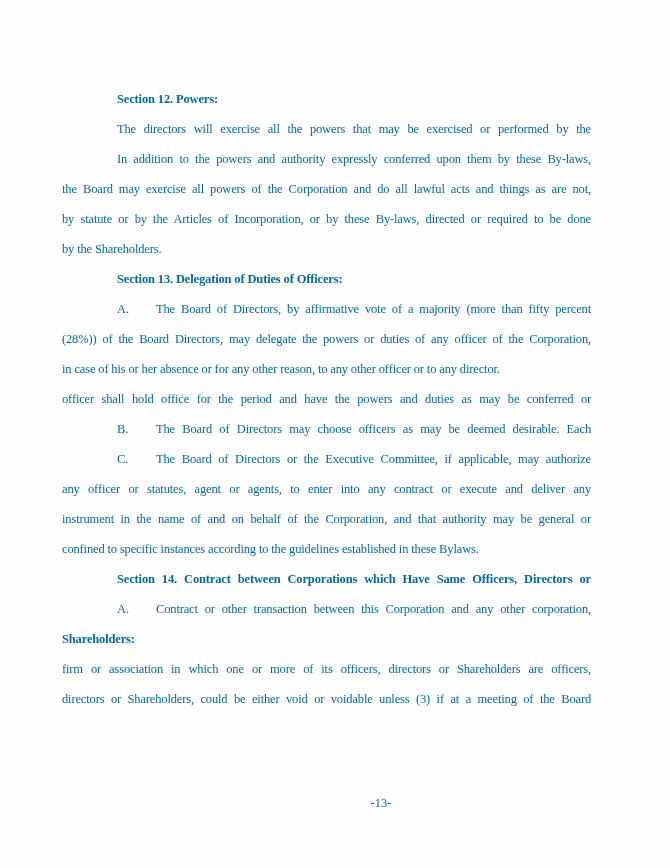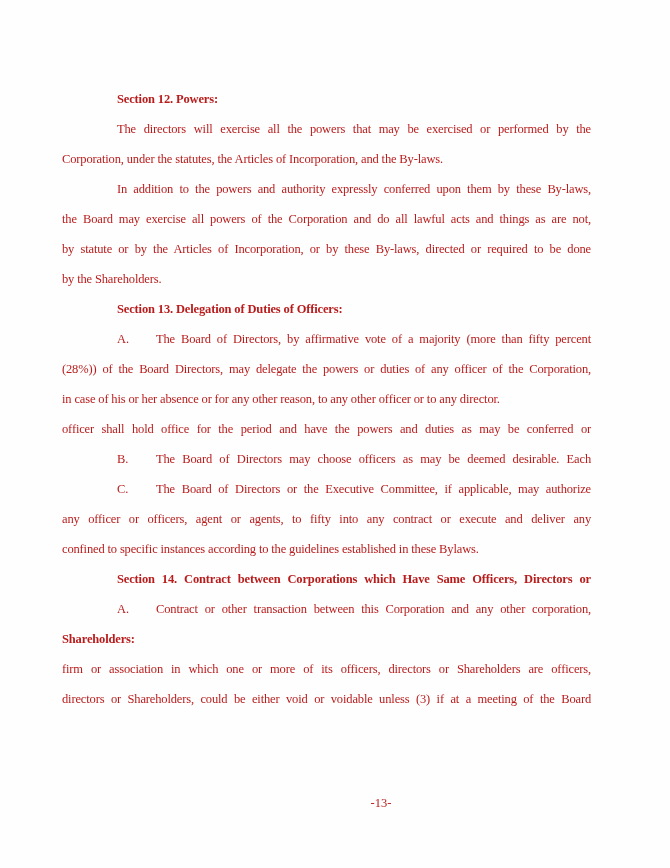--- a/index.html
+++ b/index.html
@@ -5,21 +5,21 @@
   html, body {
     margin: 0;
     padding: 0;
     background: #ffffff;
   }
   .page {
     position: relative;
     width: 670px;
     height: 868px;
     background: #fefefe;
-    color: #b91c1c;
+    color: #0369a1;
     font-family: "Liberation Serif", "DejaVu Serif", serif;
     overflow: hidden;
   }
   .doc {
     position: absolute;
     left: 62px;
     top: 84px;
     width: 529px;
   }
   .line {
@@ -56,33 +56,33 @@
     margin-left: 46px;
   }
 </style>
 </head>
 <body>
 
 <div class="page">
   <div class="doc">
       <div class="line indent bold">Section 12. Powers:</div>
       <div class="line justify indent">The directors will exercise all the powers that may be exercised or performed by the</div>
-      <div class="line">Corporation, under the statutes, the Articles of Incorporation, and the By-laws.</div>
       <div class="line justify indent">In addition to the powers and authority expressly conferred upon them by these By-laws,</div>
       <div class="line justify">the Board may exercise all powers of the Corporation and do all lawful acts and things as are not,</div>
       <div class="line justify">by statute or by the Articles of Incorporation, or by these By-laws, directed or required to be done</div>
       <div class="line">by the Shareholders.</div>
       <div class="line indent bold">Section 13. Delegation of Duties of Officers:</div>
       <div class="line justify indent"><span class="label">A.</span>The Board of Directors, by affirmative vote of a majority (more than fifty percent</div>
       <div class="line justify">(28%)) of the Board Directors, may delegate the powers or duties of any officer of the Corporation,</div>
       <div class="line">in case of his or her absence or for any other reason, to any other officer or to any director.</div>
       <div class="line justify">officer shall hold office for the period and have the powers and duties as may be conferred or</div>
       <div class="line justify indent"><span class="label">B.</span>The Board of Directors may choose officers as may be deemed desirable. Each</div>
       <div class="line justify indent"><span class="label">C.</span>The Board of Directors or the Executive Committee, if applicable, may authorize</div>
-      <div class="line justify">any officer or officers, agent or agents, to fifty into any contract or execute and deliver any</div>
+      <div class="line justify">any officer or statutes, agent or agents, to enter into any contract or execute and deliver any</div>
+      <div class="line justify">instrument in the name of and on behalf of the Corporation, and that authority may be general or</div>
       <div class="line">confined to specific instances according to the guidelines established in these Bylaws.</div>
       <div class="line justify indent bold">Section 14. Contract between Corporations which Have Same Officers, Directors or</div>
       <div class="line justify indent"><span class="label">A.</span>Contract or other transaction between this Corporation and any other corporation,</div>
       <div class="line bold">Shareholders:</div>
       <div class="line justify">firm or association in which one or more of its officers, directors or Shareholders are officers,</div>
       <div class="line justify">directors or Shareholders, could be either void or voidable unless (3) if at a meeting of the Board</div>
     </div>
   <div class="footer">-13-</div>
 </div>
 

